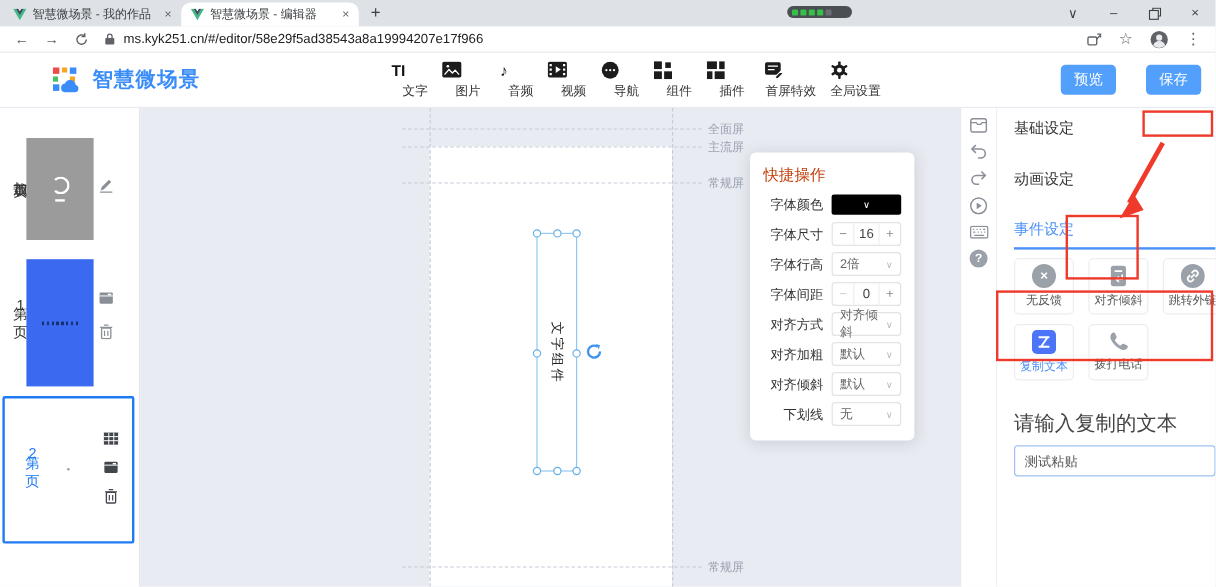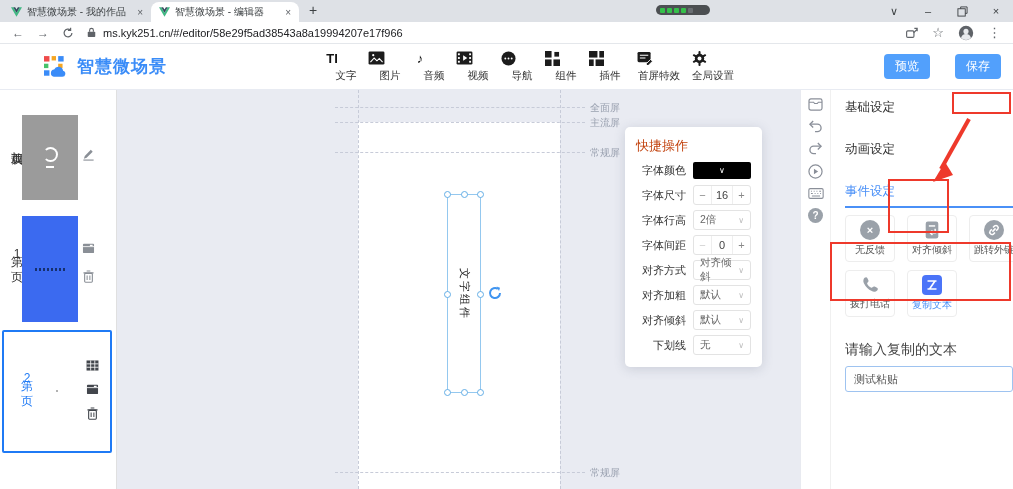--- a/index.html
+++ b/index.html
@@ -87,21 +87,21 @@
   .rcontent { margin-left:30px; padding-left:14px; }
   .rtabs { display:flex; gap:19px; padding-top:9px; font-size:12.5px; color:#333;flex-direction:column; }
   .rtab { padding-bottom:6px; }
   .rtab.active { color:#4a90f7; border-bottom:2px solid #4a90f7; }
   .cards { margin-top:7px; display:grid; grid-template-columns:repeat(3,50px); gap:8px 12px; }
   .card { height:47px; border:1px solid #ededed; border-radius:4px; display:flex; flex-direction:column; align-items:center; justify-content:center; gap:3px; }
   .card .clb { font-size:10px; color:#555; white-space:nowrap; }
   .card.sel .clb { color:#4a90f7; }
   .ccircle { width:20px; height:20px; border-radius:50%; background:#9aa1a9; color:#fff; display:flex; align-items:center; justify-content:center; font-size:11px; font-weight:bold; }
   .copysec { margin-top:24px; }
-  .copylb { font-size:14px; color:#444; }
+  .copylb { font-size:17px; color:#444; }
   .copyinput { margin-top:7px; width:168px; height:26px; border:1px solid #9ec3f0; border-radius:3px; font-size:11px; color:#555; padding:0 8px; font-family:inherit; outline:none; background:#fff; }
 
   
   .ann { position:absolute; border:2px solid #ee392b; pointer-events:none; }
   .annarrow { position:absolute; left:126px; top:26px; pointer-events:none; }
 </style>
 </head>
 <body>
 
 <div class="tabstrip">
@@ -523,37 +523,37 @@
                 <circle cx="10" cy="10" r="10" fill="#9aa1a9"></circle>
                 <g stroke="#fff" stroke-width="1.5" fill="none">
                   <path d="M9 7.5l1.6-1.6a2.3 2.3 0 0 1 3.2 3.2L12.2 10.7"></path>
                   <path d="M11 12.5l-1.6 1.6a2.3 2.3 0 0 1-3.2-3.2L7.8 9.3"></path>
                   <path d="M8.4 11.6l3.2-3.2"></path>
                 </g>
               </svg>
             </span>
           <span class="clb">跳转外链</span>
         </div>
-        <div class="card">
-          <span>
-              <svg width="18" height="18" viewBox="0 0 20 20">
-                <path d="M4 2c1-1 2.5-1 3 .2l1.2 2.6c.4.9 0 1.8-.8 2.4-.6.4-.7 1.2-.3 1.9a11 11 0 0 0 3.8 3.8c.7.4 1.5.3 1.9-.3.6-.8 1.5-1.2 2.4-.8l2.6 1.2c1.2.5 1.2 2 .2 3-1.4 1.4-3.8 1.9-6 .8A19.6 19.6 0 0 1 3.2 8C2.1 5.8 2.6 3.4 4 2z" fill="#9aa1a9"></path>
-              </svg>
-            </span>
-          <span class="clb">拨打电话</span>
-        </div>
         <div class="card sel">
           <span>
               <svg width="20" height="20" viewBox="0 0 20 20">
                 <rect width="20" height="20" rx="4" fill="#4b74f8"></rect>
                 <path d="M5.5 6h9M5.5 14h9M13 6l-5.5 8" stroke="#fff" stroke-width="1.6" fill="none"></path>
               </svg>
             </span>
           <span class="clb">复制文本</span>
         </div>
+        <div class="card">
+          <span>
+              <svg width="18" height="18" viewBox="0 0 20 20">
+                <path d="M4 2c1-1 2.5-1 3 .2l1.2 2.6c.4.9 0 1.8-.8 2.4-.6.4-.7 1.2-.3 1.9a11 11 0 0 0 3.8 3.8c.7.4 1.5.3 1.9-.3.6-.8 1.5-1.2 2.4-.8l2.6 1.2c1.2.5 1.2 2 .2 3-1.4 1.4-3.8 1.9-6 .8A19.6 19.6 0 0 1 3.2 8C2.1 5.8 2.6 3.4 4 2z" fill="#9aa1a9"></path>
+              </svg>
+            </span>
+          <span class="clb">拨打电话</span>
+        </div>
       </div>
 
       <div class="copysec">
         <div class="copylb">请输入复制的文本</div>
         <input class="copyinput" type="text" value="测试粘贴" style="">
       </div>
     </div>
 
     <div class="ann" style="left:151px;top:2px;width:59px;height:22px;"></div>
     <div class="ann" style="left:87px;top:89px;width:61px;height:54px;"></div>

